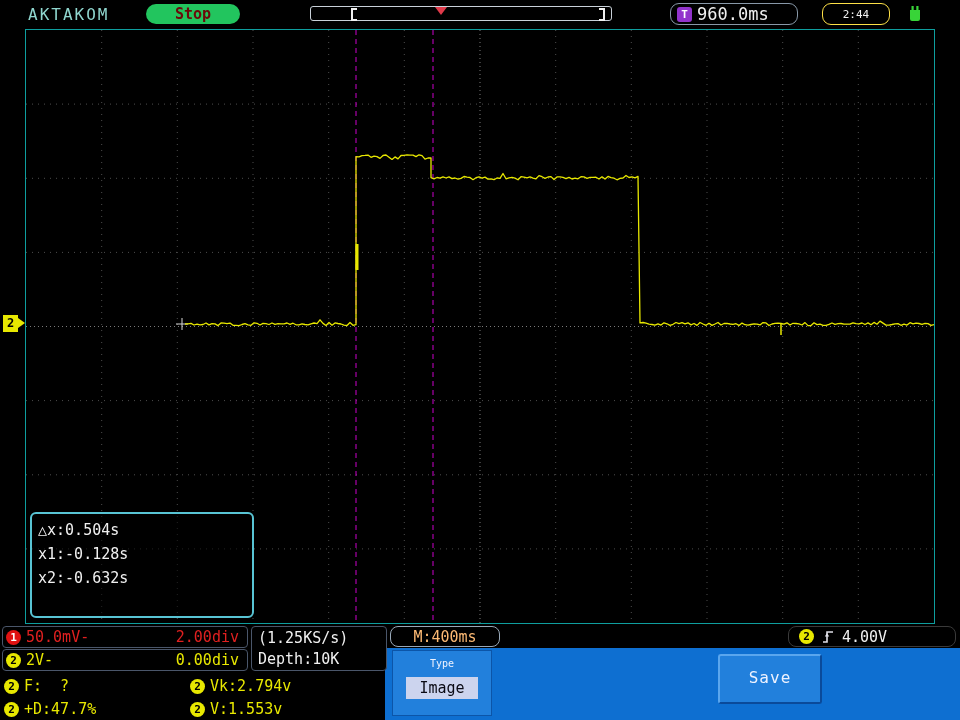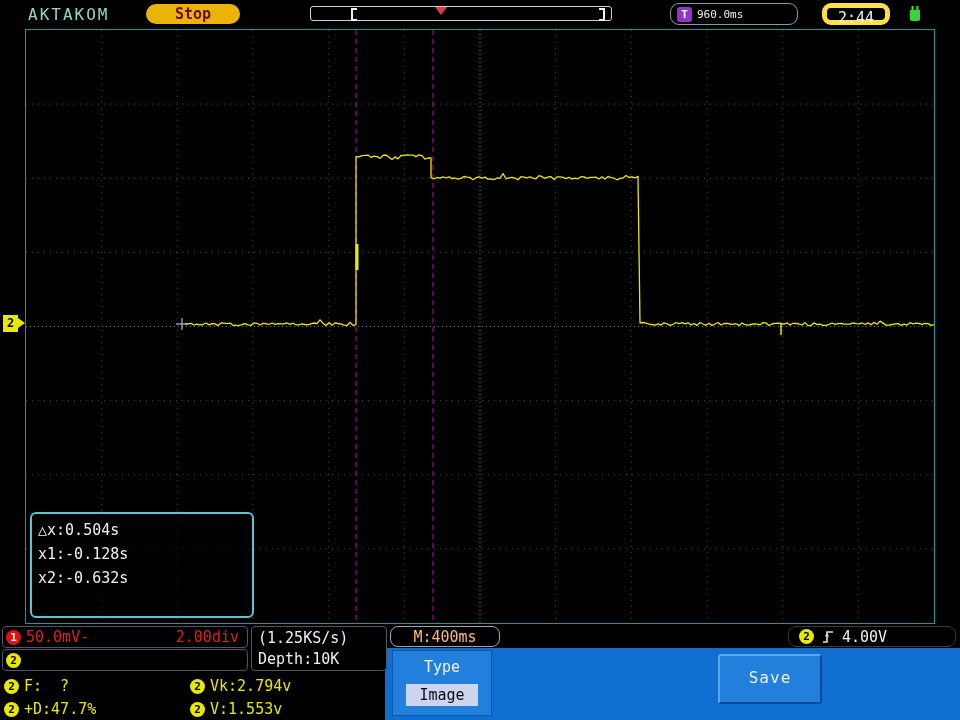--- a/index.html
+++ b/index.html
@@ -4,36 +4,36 @@
 <style>
   html,body{margin:0;padding:0;}
   body{
     width:960px;height:720px;position:relative;overflow:hidden;
     background:#000;font-family:"DejaVu Sans Mono",monospace;
     -webkit-font-smoothing:none;
   }
   
   .topbar{position:absolute;left:0;top:0;width:960px;height:28px;background:#000;}
   .brand{position:absolute;left:28px;top:5px;font-size:16px;letter-spacing:2px;color:#8fd6ce;}
-  .stop-btn{position:absolute;left:146px;top:4px;width:94px;height:20px;background:#eab308;
+  .stop-btn{position:absolute;left:146px;top:4px;width:94px;height:20px;background:#22c55e;
     border-radius:10px;color:#6a0a0a;font-size:15px;font-weight:bold;text-align:center;line-height:20px;}
   .recbar{position:absolute;left:310px;top:6px;width:300px;height:13px;background:#000;
     border:1px solid #c8d0d8;border-radius:3px;}
   .bracket{position:absolute;top:1px;width:4px;height:9px;}
   .bracket.l{left:40px;border-left:2px solid #f0f0f0;border-top:2px solid #f0f0f0;border-bottom:2px solid #f0f0f0;}
   .bracket.r{left:288px;border-right:2px solid #f0f0f0;border-top:2px solid #f0f0f0;border-bottom:2px solid #f0f0f0;}
   .rec-tri{position:absolute;left:124px;top:0;width:0;height:0;
     border-left:6px solid transparent;border-right:6px solid transparent;border-top:8px solid #e03a4a;}
   .tbox{position:absolute;left:670px;top:3px;width:128px;height:22px;border:1px solid #8898a8;
     border-radius:9px;display:flex;align-items:center;gap:5px;padding-left:6px;box-sizing:border-box;background:#000;}
   .ticon{width:15px;height:15px;background:#9233cc;border-radius:3px;color:#fff;font-size:11px;
     font-weight:bold;text-align:center;line-height:15px;}
-  .ttime{color:#f0f0f0;font-size:11px;}
-  .clockbox{position:absolute;left:822px;top:3px;width:68px;height:22px;border:5px solid #fde047;
-    border-radius:9px;color:#f0f0f0;font-size:15px;text-align:center;line-height:21px;background:#000;box-sizing:border-box;}
+  .ttime{color:#f0f0f0;font-size:17px;}
+  .clockbox{position:absolute;left:822px;top:3px;width:68px;height:22px;border:1px solid #fde047;
+    border-radius:9px;color:#f0f0f0;font-size:11px;text-align:center;line-height:21px;background:#000;box-sizing:border-box;}
   .usb{position:absolute;left:906px;top:4px;width:18px;height:19px;}
   
   .screen{position:absolute;left:25px;top:29px;width:908px;height:593px;background:#000;
     border:1px solid #0e9e9e;}
   .ch2-marker{position:absolute;left:3px;top:315px;width:15px;height:17px;background:#e8e800;
     color:#000;font-size:12px;font-weight:bold;text-align:center;line-height:17px;}
   .ch2-marker-arrow{position:absolute;left:18px;top:318px;width:0;height:0;
     border-top:5px solid transparent;border-bottom:5px solid transparent;border-left:7px solid #e8e800;}
   .measure-panel{position:absolute;left:30px;top:512px;width:224px;height:106px;
     background:rgba(0,0,0,0.55);border:2px solid #58c4d4;border-radius:6px;box-sizing:border-box;
@@ -58,21 +58,21 @@
     border-radius:8px;background:#000;display:flex;align-items:center;gap:7px;padding-left:10px;box-sizing:border-box;}
   .trigbox .lvl{color:#f0f0f0;font-size:15px;}
   .numdisc{width:15px;height:15px;border-radius:50%;font-size:11px;font-weight:bold;
     text-align:center;line-height:15px;flex:0 0 15px;}
   .disc-red{background:#e01212;color:#fff;}
   .disc-yel{background:#e8e800;color:#000;}
   .measitem{position:absolute;display:flex;align-items:center;gap:5px;color:#e8e800;font-size:15px;}
   .measitem span.t{white-space:pre;}
   .type-panel{position:absolute;left:392px;top:25px;width:100px;height:66px;background:#2280dc;
     border:1px solid #0c55a8;box-sizing:border-box;text-align:center;}
-  .type-title{color:#eef2ff;font-size:15px;margin-top:7px;}
+  .type-title{color:#eef2ff;font-size:10px;margin-top:7px;}
   .type-value{margin:8px auto 0;width:72px;height:22px;background:#ccd4ee;color:#0a0a14;
     font-size:15px;line-height:22px;}
   .save-btn{position:absolute;left:718px;top:29px;width:104px;height:50px;background:#2280dc;
     border:2px solid;border-color:#5aa6ee #0a4a9a #0a4a9a #5aa6ee;border-radius:3px;box-sizing:border-box;
     color:#eef2ff;font-size:16px;text-align:center;line-height:44px;letter-spacing:1px;}
 </style>
 </head>
 <body>
 
 <div class="topbar">
@@ -141,20 +141,24 @@
   <div class="chrow ch1row">
     <div class="numdisc disc-red">1</div>
     <div class="spread">
       <span>50.0mV-</span>
       <span>2.00div</span>
     </div>
   </div>
 
   <div class="chrow ch2row">
     <div class="numdisc disc-yel">2</div>
+    <div class="spread">
+      <span>2V-</span>
+      <span>0.00div</span>
+    </div>
   </div>
 
   <div class="ratebox">
     <div>(1.25KS/s)</div>
     <div>Depth:10K</div>
   </div>
 
   <div class="mbox">M:400ms</div>
 
   <div class="trigbox">

